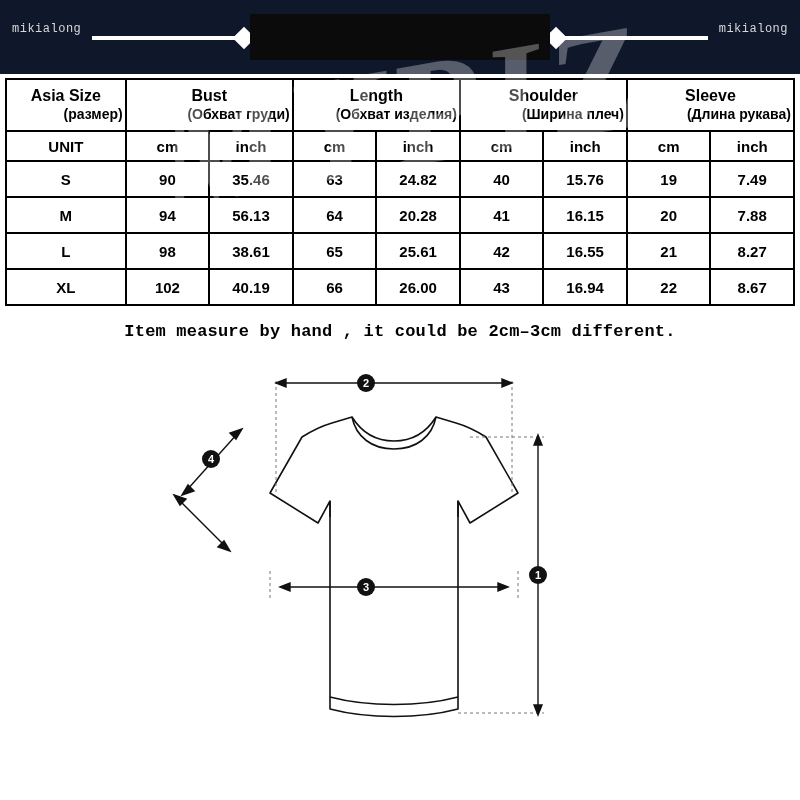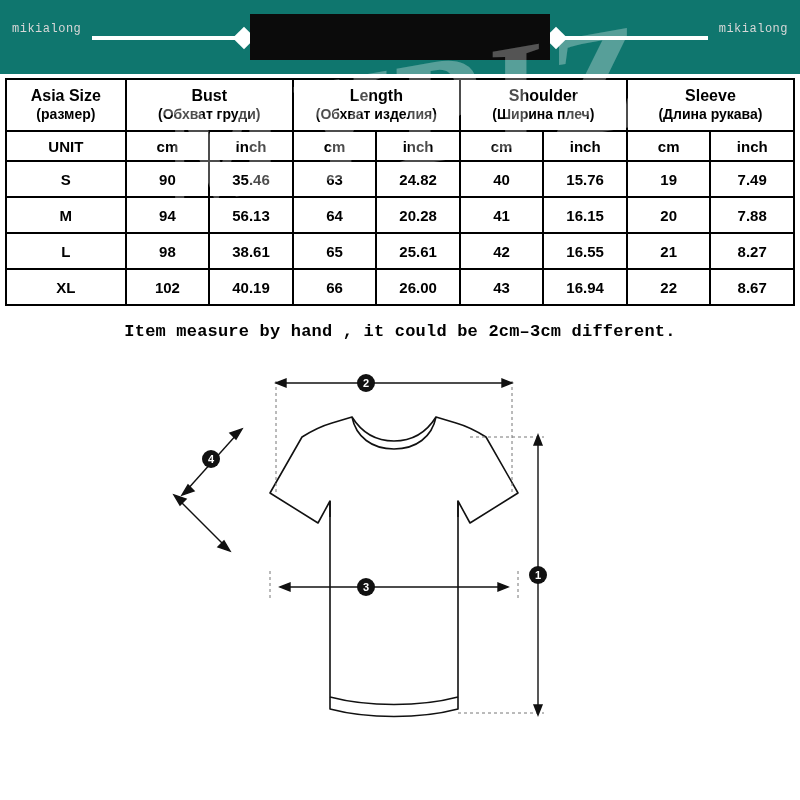--- a/index.html
+++ b/index.html
@@ -13,21 +13,21 @@
     font-family: "Liberation Sans", sans-serif;
     color: #000;
     position: relative;
     overflow: hidden;
   }
 
   
   .banner {
     position: relative;
     height: 74px;
-    background: #0f766e;
+    background: #0f172a;
     overflow: hidden;
   }
   .banner-brand {
     position: absolute;
     top: 22px;
     font-family: "Liberation Mono", monospace;
     font-size: 12px;
     color: #d8d8d8;
     letter-spacing: .5px;
   }
@@ -121,20 +121,21 @@
   }
   .grp-head {
     height: 46px;
     font-size: 16px;
     line-height: 1.25;
     padding: 2px 2px;
   }
   .grp-head .sub {
     font-size: 14px;
     font-weight: bold;
+    text-align: right;
   }
   .unit-row td {
     height: 26px;
     font-size: 15px;
   }
   .data-row td {
     height: 32px;
     font-size: 15px;
   }
   .col-size { width: 96px; }

